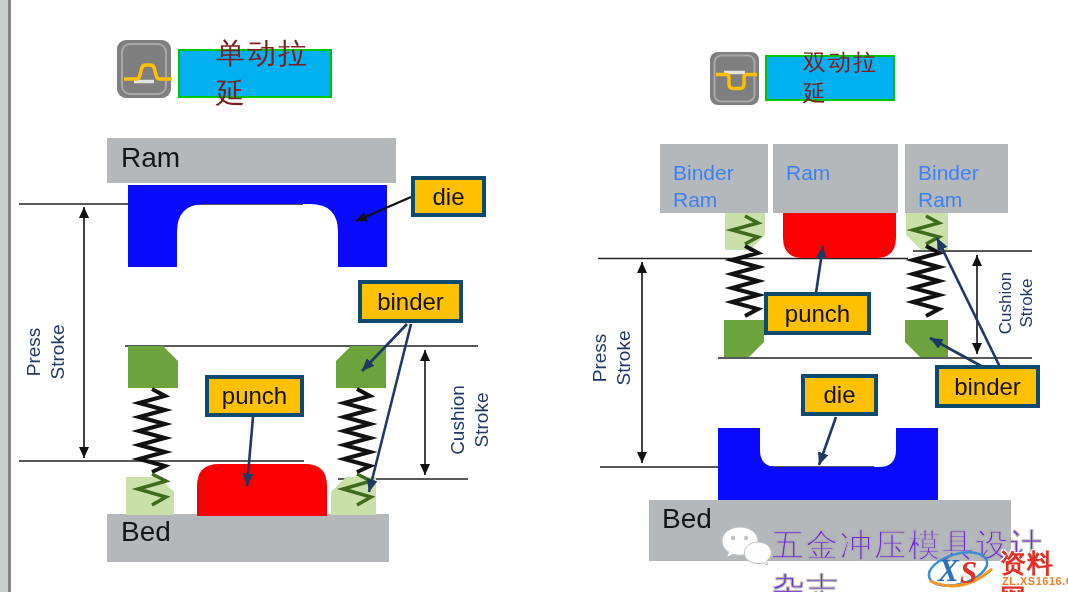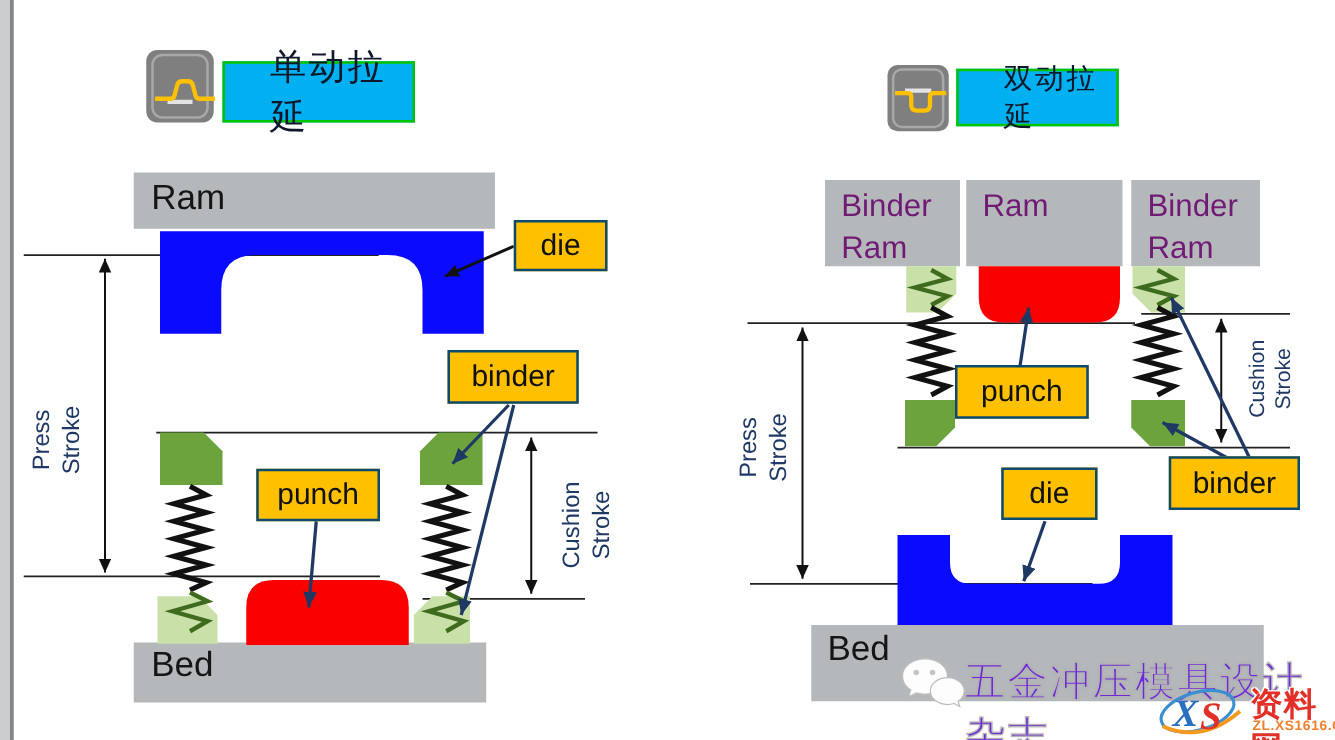--- a/index.html
+++ b/index.html
@@ -5,31 +5,31 @@
   html,body{margin:0;padding:0;background:#fff;}
   .stage{
     position:relative;width:1068px;height:592px;background:#ffffff;overflow:hidden;
     font-family:"Liberation Sans","DejaVu Sans",sans-serif;
   }
   .abs{position:absolute;}
   .edge-strip{left:0;top:0;width:8px;height:592px;background:#cacdce;}
   .edge-line{left:8px;top:0;width:3px;height:592px;background:#828688;}
   .gray-block{background:#b5b8ba;color:#151515;z-index:1;}
   .block-text{color:#151515;z-index:3;font-size:28px;}
-  .block-text-multi{color:#701a75;z-index:3;font-size:25px;line-height:1.3;padding:5px 0 0 13px;}
+  .block-text-multi{color:#3b82f6;z-index:3;font-size:21px;line-height:1.3;padding:15px 0 0 13px;}
   svg.diagram{left:0;top:0;z-index:2;}
   .label-box{
-    background:#ffc000;border:2px solid #0c4a6e;box-sizing:border-box;
+    background:#ffc000;border:4px solid #0c4a6e;box-sizing:border-box;
     display:flex;align-items:center;justify-content:center;
     font-size:24px;color:#111;z-index:3;
   }
   .title-box{
     background:#00b0f0;border:2px solid #00c400;box-sizing:border-box;
     display:flex;align-items:center;justify-content:center;
-    font-size:29px;color:#0f172a;z-index:3;letter-spacing:2px;padding-left:36px;
+    font-size:29px;color:#7f1d1d;z-index:3;letter-spacing:2px;padding-left:36px;
   }
   .icon-wrap{z-index:3;}
   .stroke-label{
     color:#1f3864;transform:rotate(-90deg);white-space:pre-line;text-align:center;
     display:flex;align-items:center;justify-content:center;
     font-size:19px;line-height:1.25;z-index:3;
   }
   .stroke-label.small{font-size:17px;}
   .wm-text{
     z-index:4;color:#6d28d9;font-size:32px;letter-spacing:2px;

